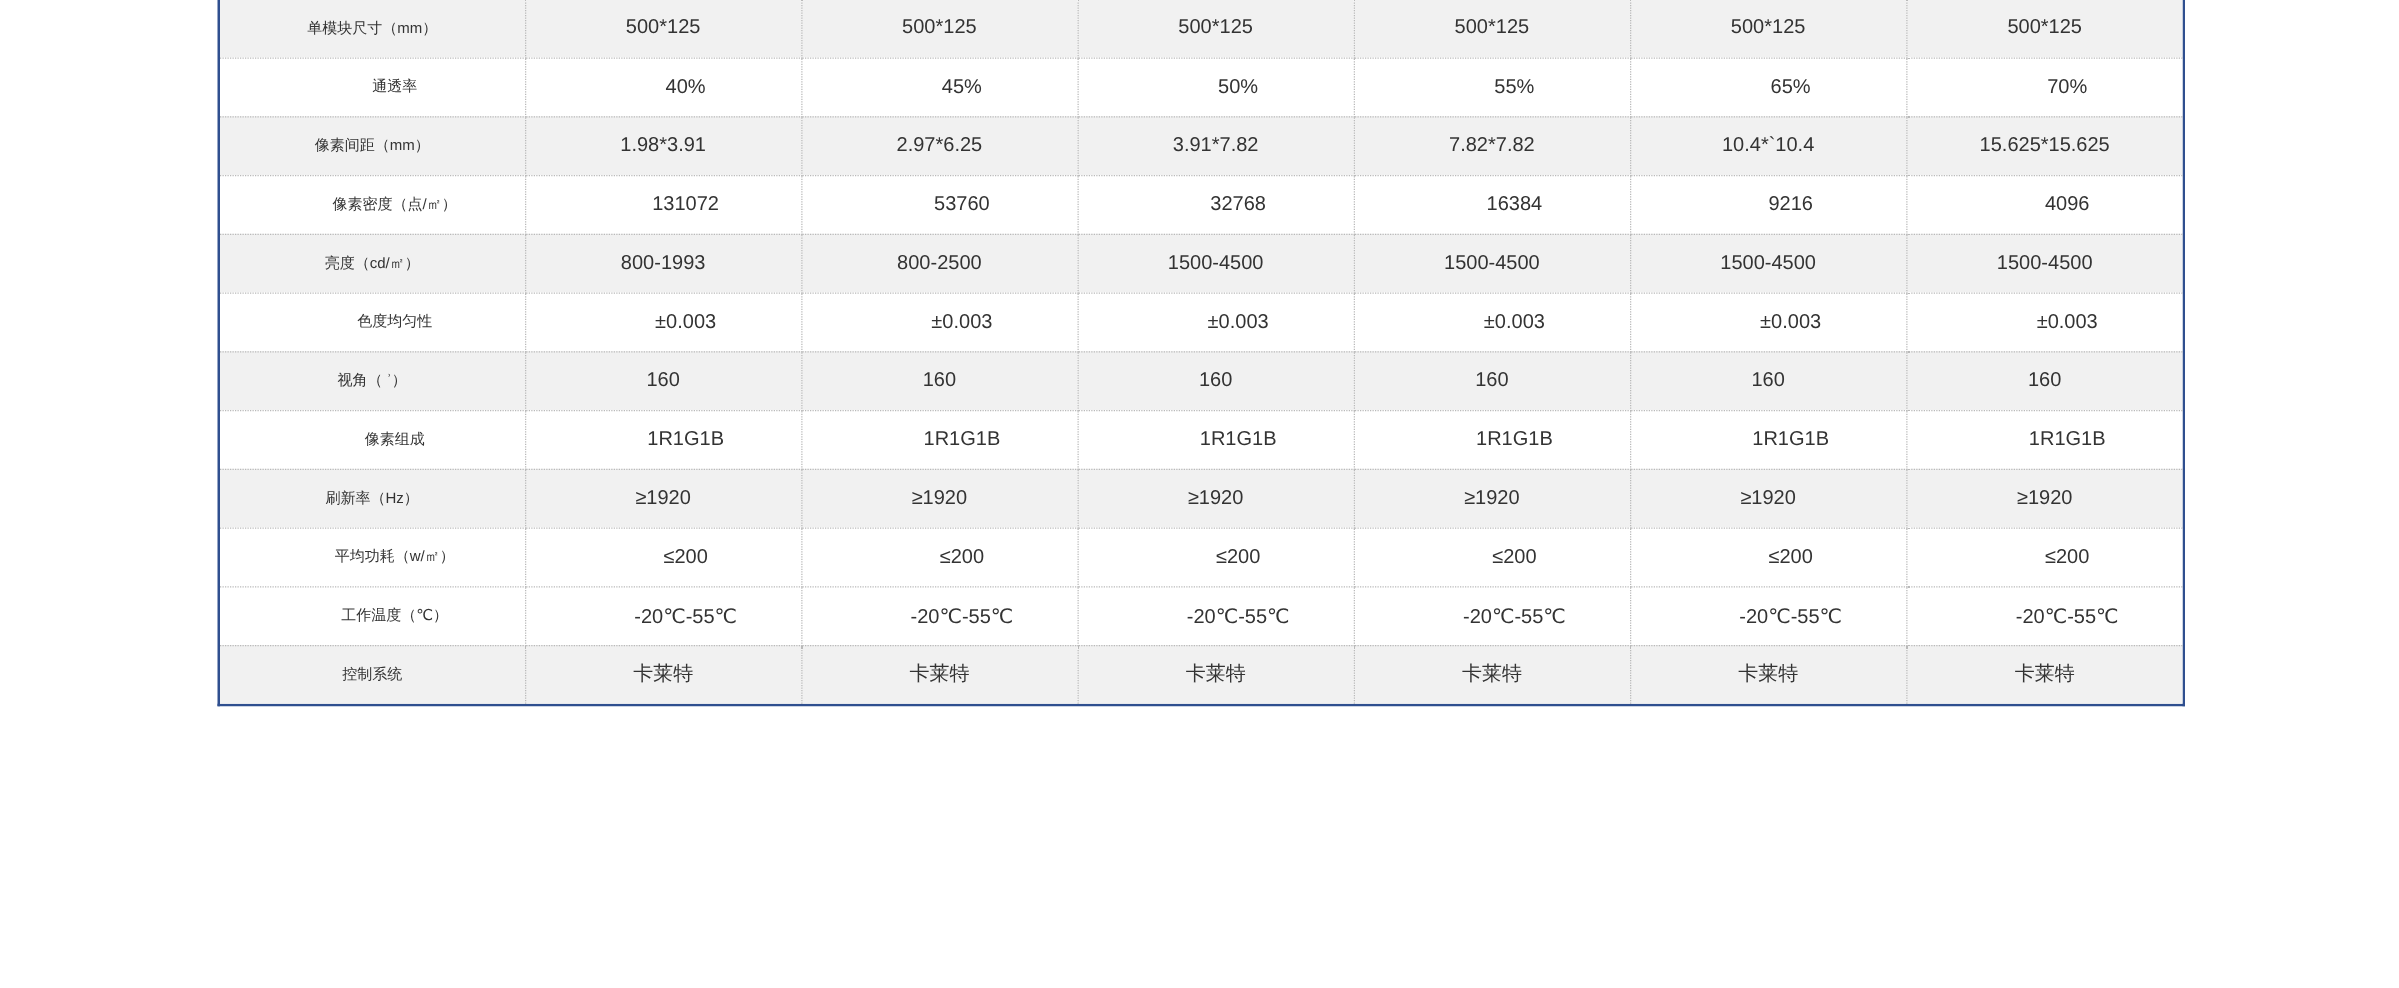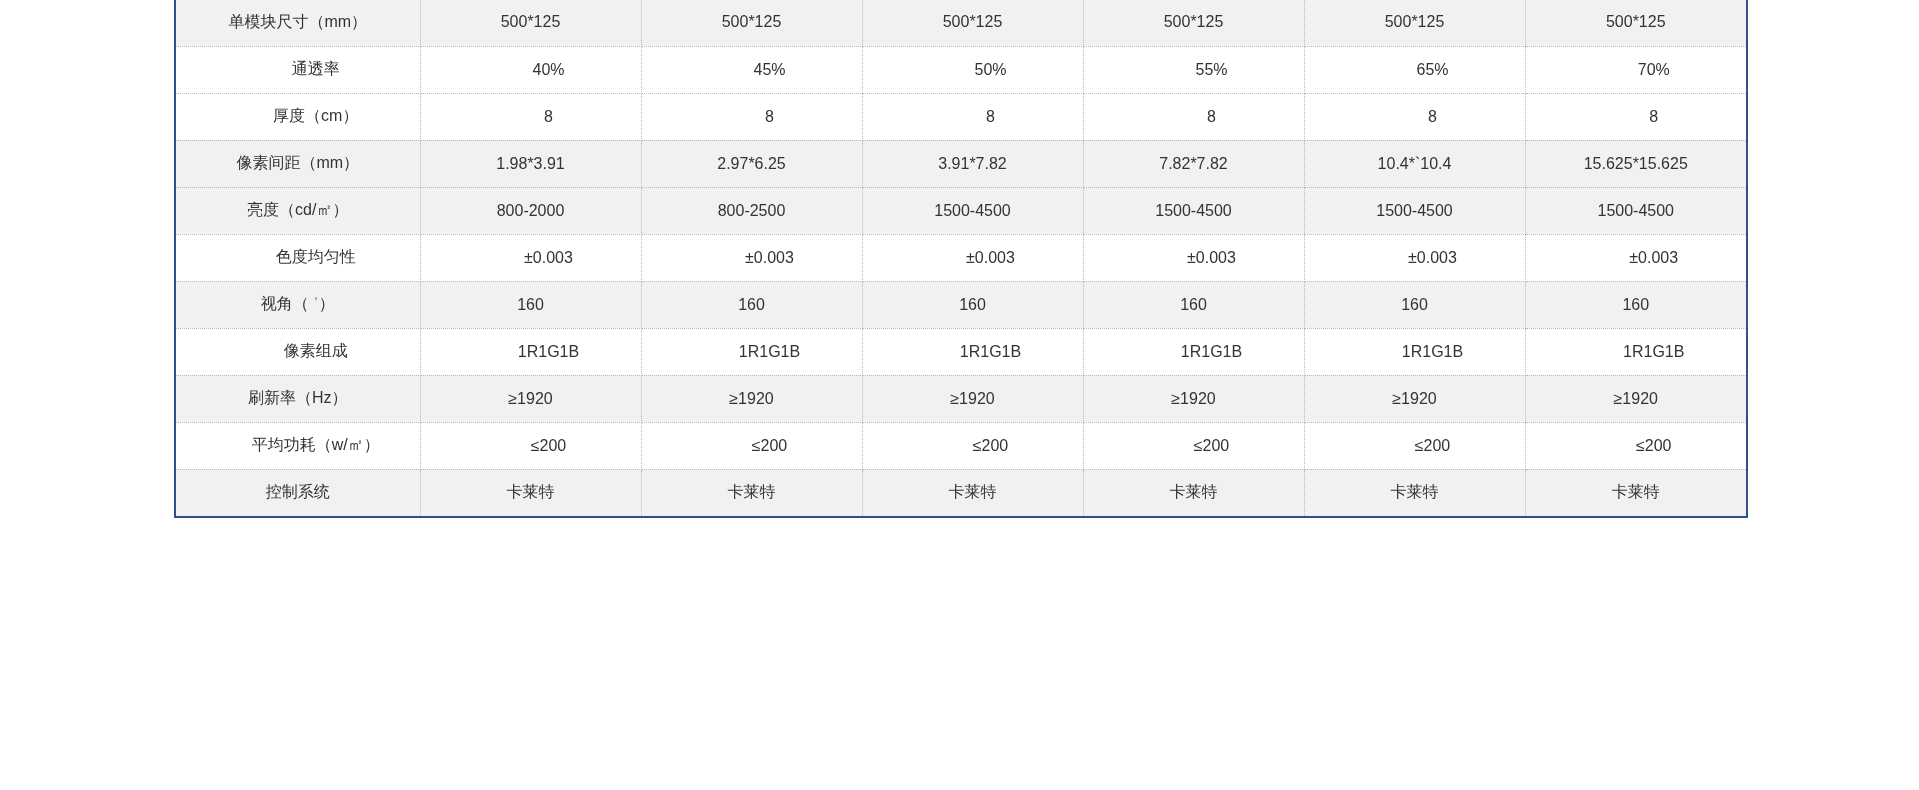--- a/index.html
+++ b/index.html
@@ -49,21 +49,21 @@
     white-space: nowrap;
   }
   table.spec tr:last-child td {
     border-bottom: none;
   }
   table.spec td:last-child {
     border-right: none;
   }
   table.spec td.label {
     width: 244px;
-    font-size: 16px;
+    font-size: 12px;
     color: #333333;
   }
   table.spec tr.alt td {
     background: #f1f1f1;
   }
   table.spec tr.plain td {
     background: #ffffff;
     padding-left: 38px;
   }
 </style>
@@ -85,41 +85,41 @@
           </tr>
           <tr class="plain">
             <td class="label">通透率</td>
             <td>40%</td>
             <td>45%</td>
             <td>50%</td>
             <td>55%</td>
             <td>65%</td>
             <td>70%</td>
           </tr>
-          <tr class="plain">
-            <td class="label">厚度（cm）</td>
-            <td>8</td>
-            <td>8</td>
-            <td>8</td>
-            <td>8</td>
-            <td>8</td>
-            <td>8</td>
-          </tr>
           <tr class="alt">
             <td class="label">像素间距（mm）</td>
             <td>1.98*3.91</td>
             <td>2.97*6.25</td>
             <td>3.91*7.82</td>
             <td>7.82*7.82</td>
             <td>10.4*`10.4</td>
             <td>15.625*15.625</td>
           </tr>
+          <tr class="plain">
+            <td class="label">像素密度（点/㎡）</td>
+            <td>131072</td>
+            <td>53760</td>
+            <td>32768</td>
+            <td>16384</td>
+            <td>9216</td>
+            <td>4096</td>
+          </tr>
           <tr class="alt">
             <td class="label">亮度（cd/㎡）</td>
-            <td>800-2000</td>
+            <td>800-1993</td>
             <td>800-2500</td>
             <td>1500-4500</td>
             <td>1500-4500</td>
             <td>1500-4500</td>
             <td>1500-4500</td>
           </tr>
           <tr class="plain">
             <td class="label">色度均匀性</td>
             <td>±0.003</td>
             <td>±0.003</td>
@@ -157,20 +157,29 @@
           </tr>
           <tr class="plain">
             <td class="label">平均功耗（w/㎡）</td>
             <td>≤200</td>
             <td>≤200</td>
             <td>≤200</td>
             <td>≤200</td>
             <td>≤200</td>
             <td>≤200</td>
           </tr>
+          <tr class="plain">
+            <td class="label">工作温度（℃）</td>
+            <td>-20℃-55℃</td>
+            <td>-20℃-55℃</td>
+            <td>-20℃-55℃</td>
+            <td>-20℃-55℃</td>
+            <td>-20℃-55℃</td>
+            <td>-20℃-55℃</td>
+          </tr>
           <tr class="alt">
             <td class="label">控制系统</td>
             <td>卡莱特</td>
             <td>卡莱特</td>
             <td>卡莱特</td>
             <td>卡莱特</td>
             <td>卡莱特</td>
             <td>卡莱特</td>
           </tr>
         </tbody>

